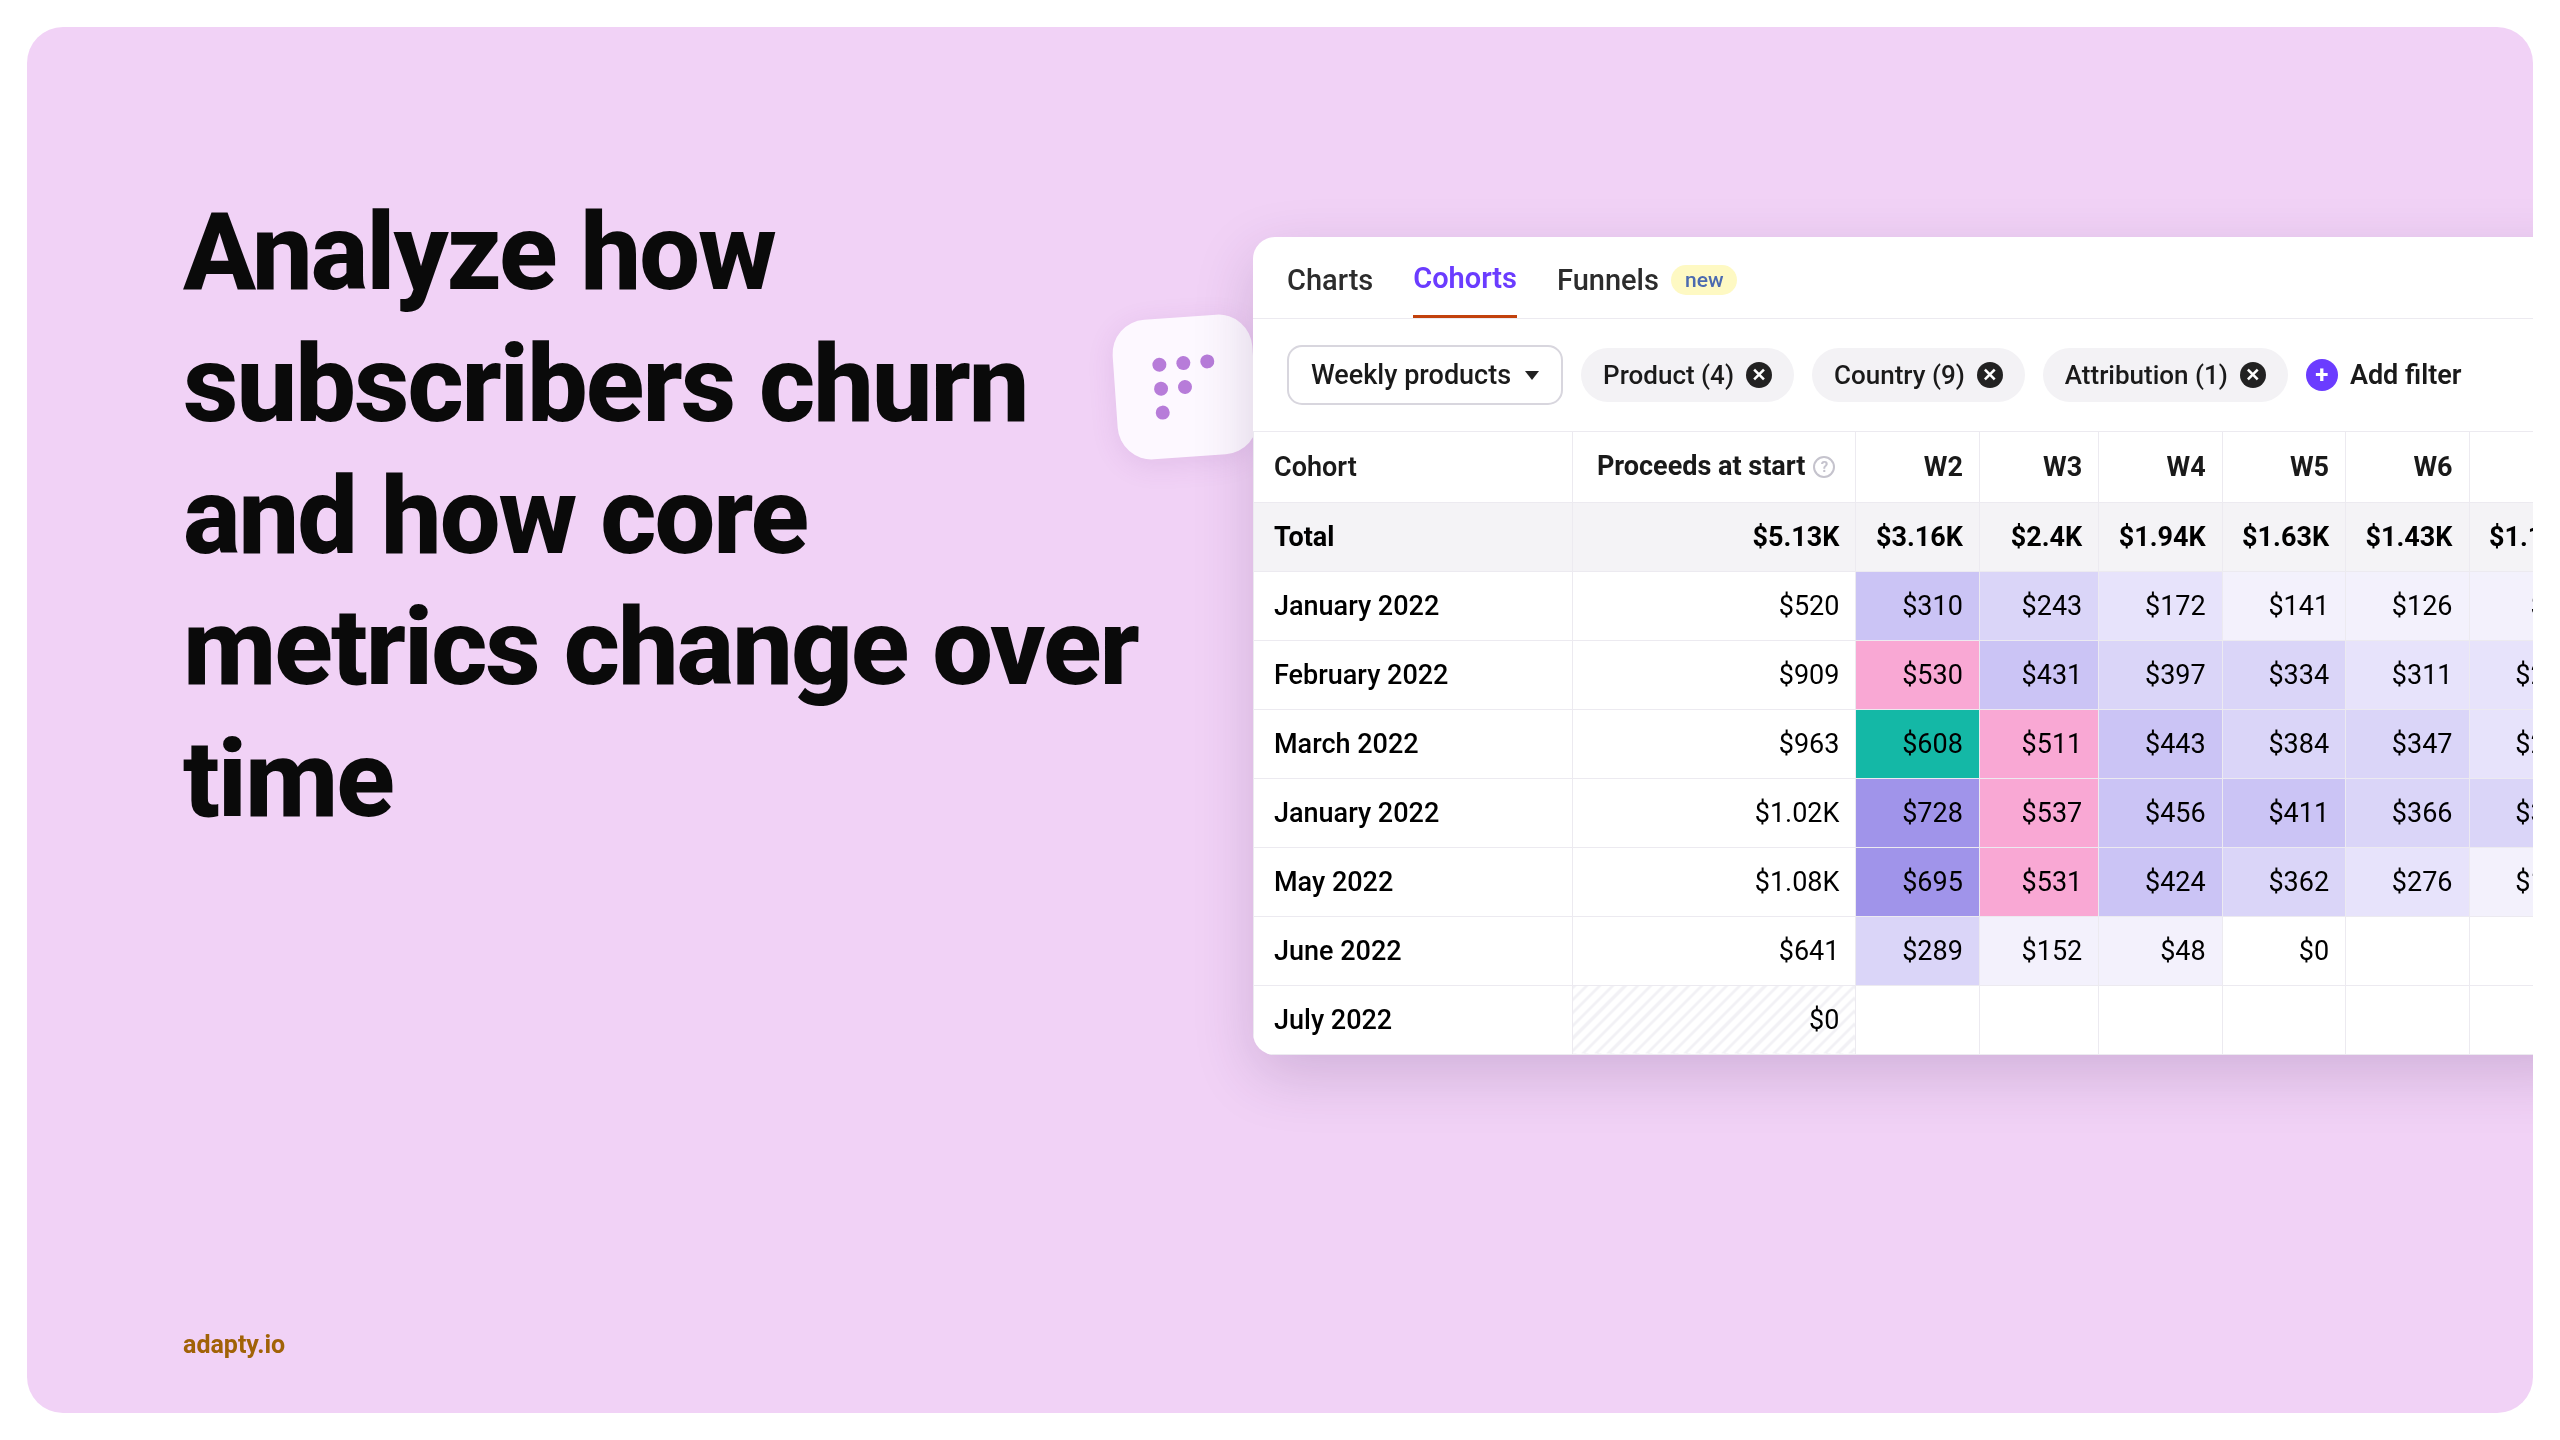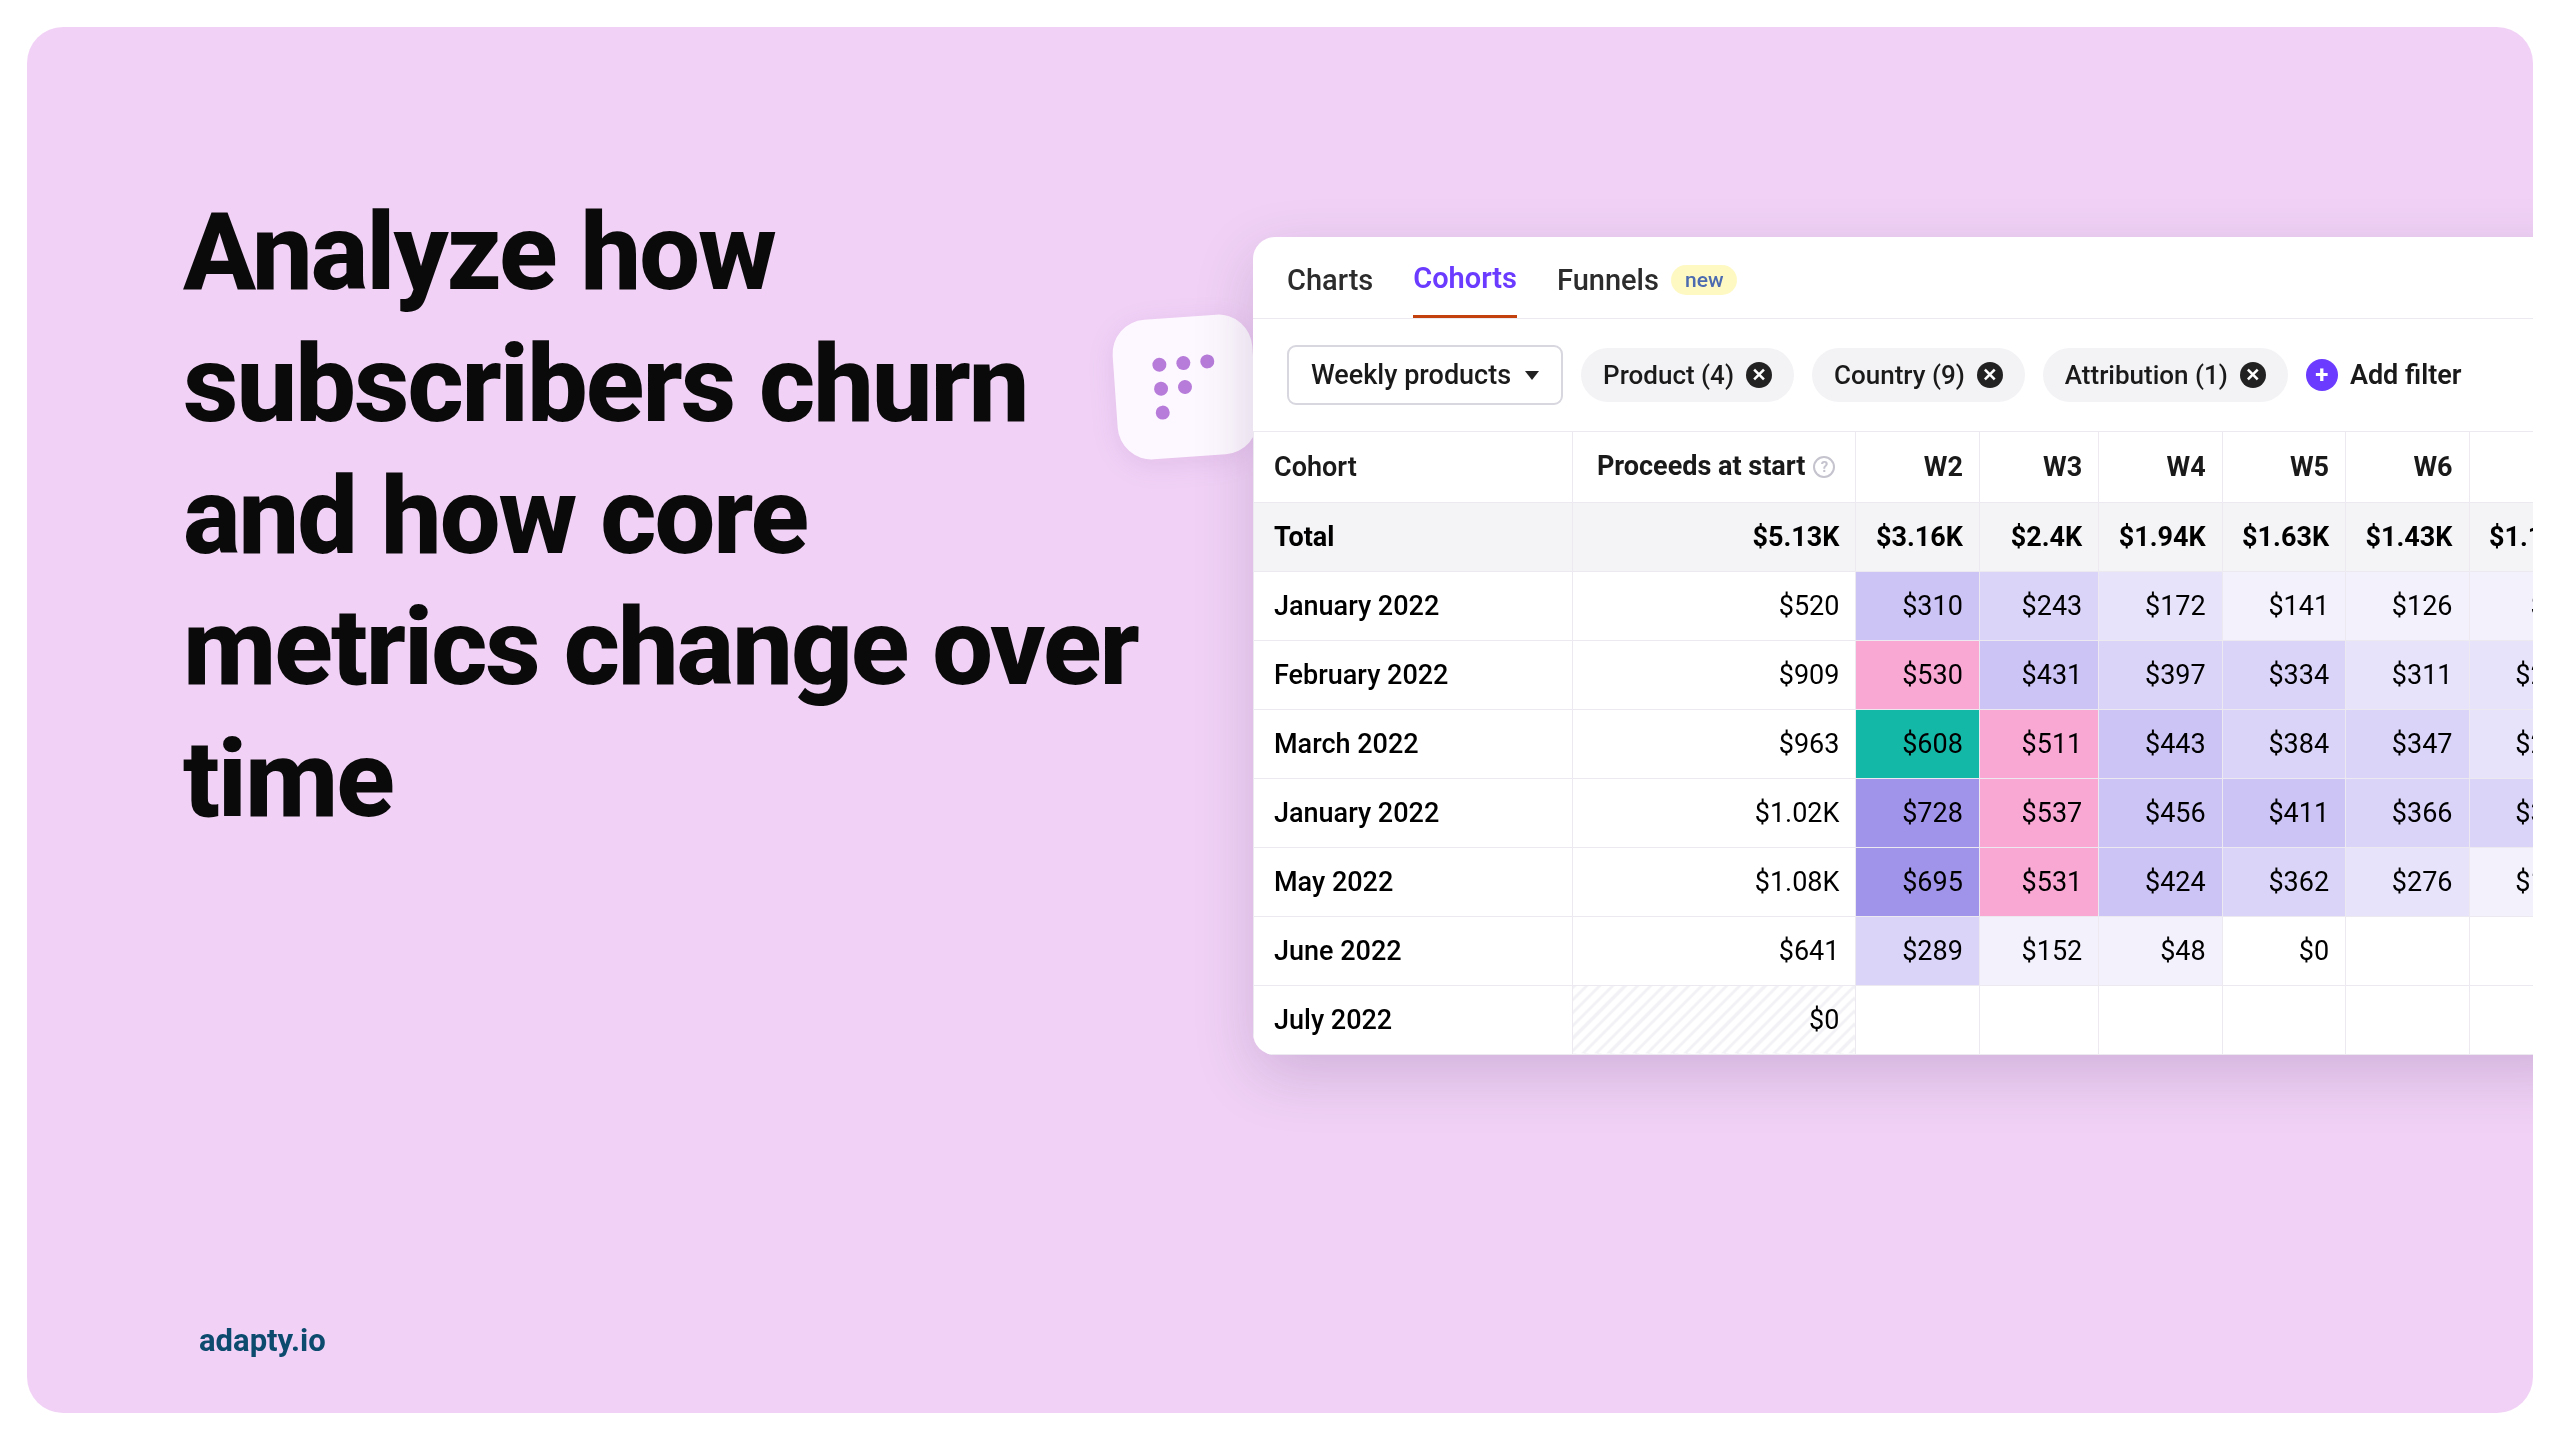--- a/index.html
+++ b/index.html
@@ -30,25 +30,25 @@
   left: 156px;
   font-size: 108px;
   font-weight: 800;
   line-height: 1.22;
   color: #0a0a0a;
   letter-spacing: -2px;
   max-width: 960px;
 }
 .brand {
   position: absolute;
-  left: 172px;
+  left: 156px;
   bottom: 54px;
-  font-size: 31px;
+  font-size: 25px;
   font-weight: 700;
-  color: #0c4a6e;
+  color: #a16207;
 }
 .app-icon {
   position: absolute;
   left: 1088px;
   top: 290px;
   width: 140px;
   height: 140px;
   background: #fdf8ff;
   border-radius: 34px;
   box-shadow: 0 6px 28px rgba(120, 60, 150, 0.12);
@@ -107,21 +107,21 @@
 }
 .filters {
   display: flex;
   align-items: center;
   gap: 18px;
   padding: 26px 34px;
   flex-wrap: wrap;
 }
 .dropdown {
   border: 2px solid #d8d6de;
-  border-radius: 9px;
+  border-radius: 15px;
   padding: 12px 22px;
   font-size: 27px;
   font-weight: 500;
   color: #1a1a1a;
   display: flex;
   align-items: center;
   gap: 14px;
   cursor: pointer;
   background: #fff;
 }

